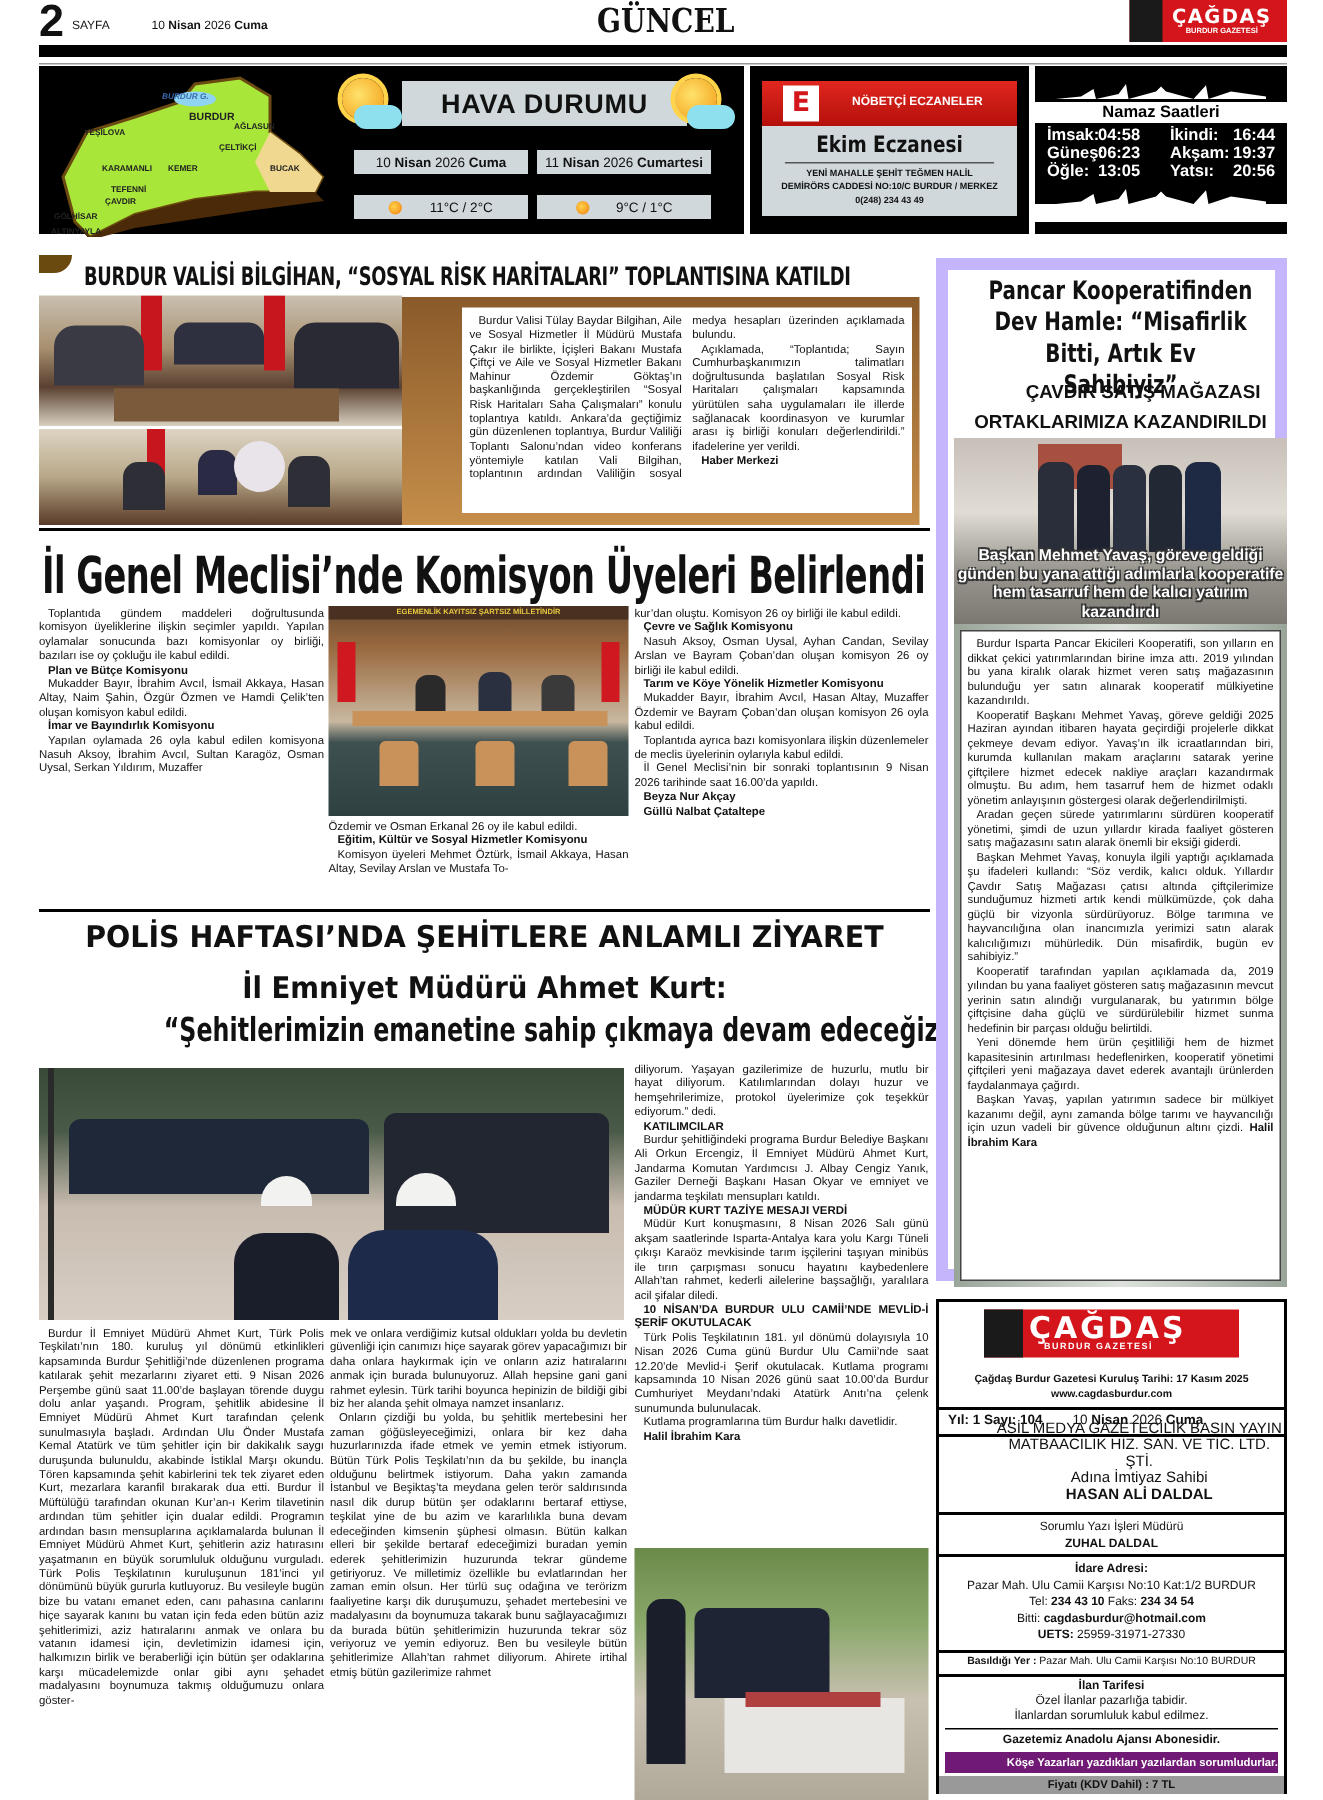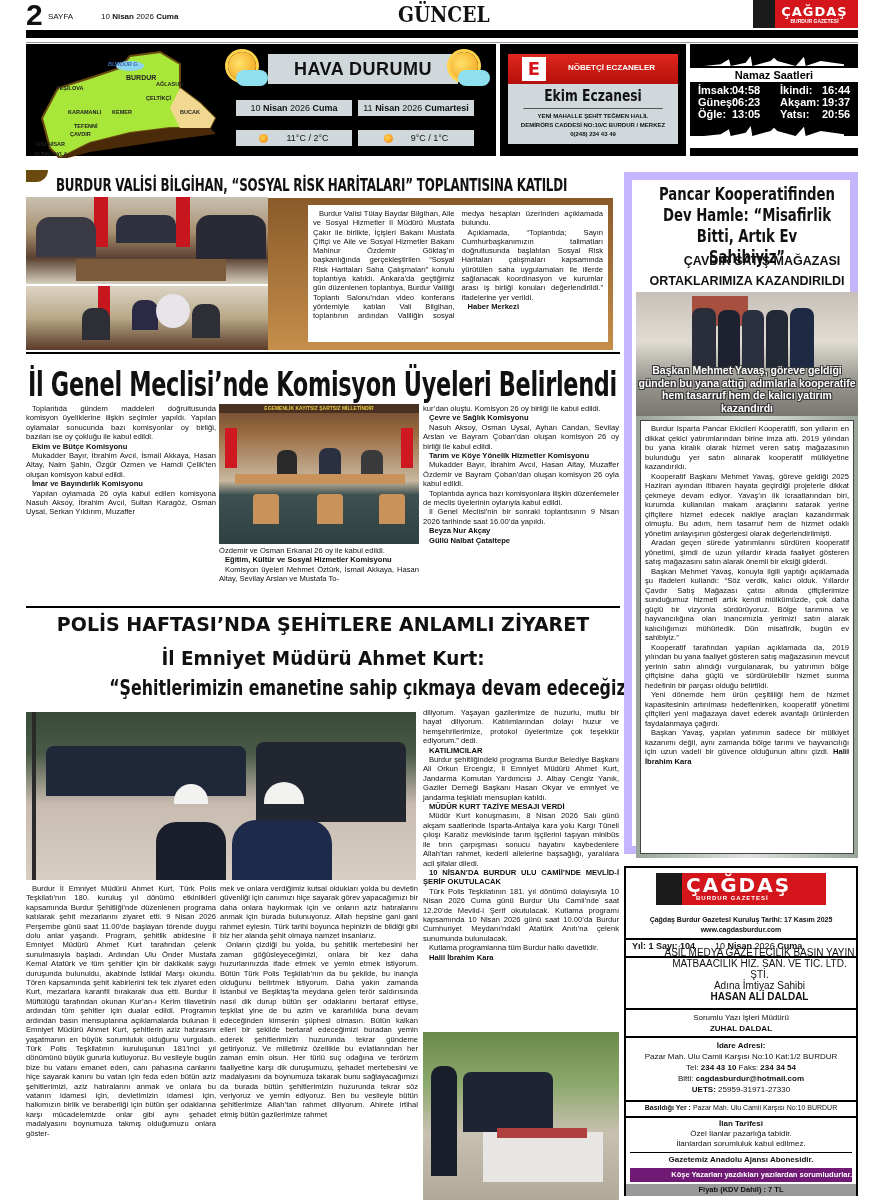--- a/index.html
+++ b/index.html
@@ -195,21 +195,21 @@
     <p>Burdur Valisi Tülay Baydar Bilgihan, Aile ve Sosyal Hizmetler İl Müdürü Mustafa Çakır ile birlikte, İçişleri Bakanı Mustafa Çiftçi ve Aile ve Sosyal Hizmetler Bakanı Mahinur Özdemir Göktaş’ın başkanlığında gerçekleştirilen “Sosyal Risk Haritaları Saha Çalışmaları” konulu toplantıya katıldı. Ankara’da geçtiğimiz gün düzenlenen toplantıya, Burdur Valiliği Toplantı Salonu’ndan video konferans yöntemiyle katılan Vali Bilgihan, toplantının ardından Valiliğin sosyal medya hesapları üzerinden açıklamada bulundu.</p>
     <p>Açıklamada, “Toplantıda; Sayın Cumhurbaşkanımızın talimatları doğrultusunda başlatılan Sosyal Risk Haritaları çalışmaları kapsamında yürütülen saha uygulamaları ile illerde sağlanacak koordinasyon ve kurumlar arası iş birliği konuları değerlendirildi.” ifadelerine yer verildi.</p>
     <p class="sig">Haber Merkezi</p>
   </div>
 </div>
 <div class="rule" style="left:26px;top:352px;width:594px;"></div>
 
 <div class="a2-title">İl Genel Meclisi’nde Komisyon Üyeleri Belirlendi</div>
 <div class="a2-col body-text" id="a2c1" style="left:26px;top:404px;width:190px;">
     <p>Toplantıda gündem maddeleri doğrultusunda komisyon üyeliklerine ilişkin seçimler yapıldı. Yapılan oylamalar sonucunda bazı komisyonlar oy birliği, bazıları ise oy çokluğu ile kabul edildi.</p>
-    <p class="sub">Ekim ve Bütçe Komisyonu</p>
+    <p class="sub">Plan ve Bütçe Komisyonu</p>
     <p>Mukadder Bayır, İbrahim Avcıl, İsmail Akkaya, Hasan Altay, Naim Şahin, Özgür Özmen ve Hamdi Çelik’ten oluşan komisyon kabul edildi.</p>
     <p class="sub">İmar ve Bayındırlık Komisyonu</p>
     <p>Yapılan oylamada 26 oyla kabul edilen komisyona Nasuh Aksoy, İbrahim Avcıl, Sultan Karagöz, Osman Uysal, Serkan Yıldırım, Muzaffer</p>
   </div>
 <div class="photo" style="left:219px;top:404px;width:200px;height:140px;background:linear-gradient(180deg,#6a4a30 0%,#9a6a40 20%,#c8b8a0 55%,#3e5050 65%,#2e4040 100%);">
   <div style="position:absolute;left:0;top:0;width:200px;height:9px;background:#4a3020;color:#e6c840;font-size:5px;font-weight:bold;line-height:9px;text-align:center;">EGEMENLİK KAYITSIZ ŞARTSIZ MİLLETİNDİR</div>
   <div style="position:absolute;left:6px;top:24px;width:12px;height:40px;background:#d01820;"></div>
   <div style="position:absolute;left:182px;top:24px;width:12px;height:40px;background:#d01820;"></div>
   <div style="position:absolute;left:58px;top:46px;width:20px;height:24px;background:#2a2a2a;border-radius:8px 8px 0 0;"></div>
   <div style="position:absolute;left:100px;top:44px;width:22px;height:26px;background:#2a3040;border-radius:8px 8px 0 0;"></div>

